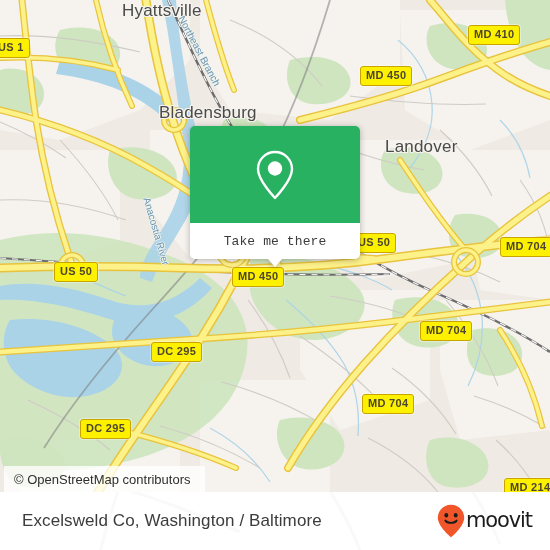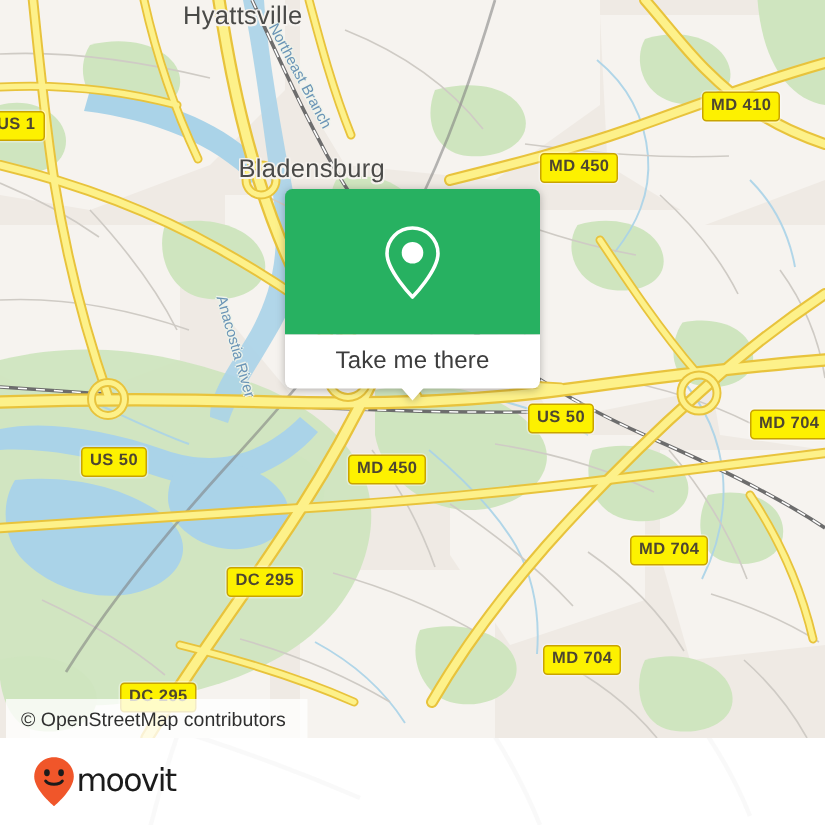--- a/index.html
+++ b/index.html
@@ -77,21 +77,20 @@
     border-radius: 3px;
     color: #4d4630;
     font-size: 11px;
     font-weight: bold;
     line-height: 1;
     padding: 3px 5px 4px 5px;
     white-space: nowrap;
     letter-spacing: .3px;
     font-family: "Liberation Sans", sans-serif;
     box-shadow: 0 0 0 1px rgba(255,255,255,.35);
-    margin-top: 36px;
   }
 
   
   .card {
     position: absolute;
     left: 190px;
     top: 126px;
     width: 170px;
     height: 133px;
     border-radius: 5px;
@@ -122,24 +121,24 @@
     width: 100%;
     height: 36px;
     background: #ffffff;
     border-radius: 0 0 5px 5px;
     display: flex;
     align-items: center;
     justify-content: center;
     cursor: pointer;
   }
   .card-footer-text {
-    font-size: 16px;
+    font-size: 13px;
     color: #3d3d3d;
     letter-spacing: .1px;
-    font-family: Liberation Sans, sans-serif;
+    font-family: Liberation Mono, monospace;
   }
   .card-tail {
     position: absolute;
     left: 50%;
     top: 132px;
     margin-left: -8px;
     width: 0;
     height: 0;
     border-left: 8px solid transparent;
     border-right: 8px solid transparent;
@@ -380,20 +379,21 @@
       <g stroke="#fdf18a" stroke-width="3.4" fill="none">
         <circle cx="232" cy="252" r="13"></circle>
         <circle cx="466" cy="262" r="12"></circle>
         <circle cx="72" cy="266" r="11"></circle>
         <circle cx="174" cy="120" r="10"></circle>
       </g>
     </svg>
 
     <div class="place-label place-city" style="left:122px; top:1px;">Hyattsville</div>
     <div class="place-label place-city" style="left:159px; top:103px;">Bladensburg</div>
+    <div class="place-label place-city" style="left:385px; top:137px;">Landover</div>
 
     <div class="water-label" style="left:186px; top:14px; transform:rotate(62deg); transform-origin:0 0;">Northeast Branch</div>
     <div class="water-label" style="left:152px; top:196px; transform:rotate(74deg); transform-origin:0 0;">Anacostia River</div>
 
     <div class="shield" style="left:-8px;  top:38px;">US 1</div>
     <div class="shield" style="left:360px; top:66px;">MD 450</div>
     <div class="shield" style="left:468px; top:25px;">MD 410</div>
     <div class="shield" style="left:54px;  top:262px;">US 50</div>
     <div class="shield" style="left:232px; top:267px;">MD 450</div>
     <div class="shield" style="left:352px; top:233px;">US 50</div>
@@ -430,20 +430,21 @@
         <path d="M0,352 C60,348 120,344 182,340 C250,336 320,330 388,322 C450,314 500,308 550,302"></path>
         <path d="M550,196 C520,216 492,238 466,262 C430,294 396,328 364,364 C336,396 310,430 288,468"></path>
         <path d="M120,430 C160,440 200,452 236,468"></path>
         <path d="M500,330 C520,360 534,392 542,426"></path>
         <path d="M280,420 C310,460 340,500 360,550"></path>
         <path d="M60,470 C120,486 180,506 240,532"></path>
         <path d="M430,440 C460,470 484,504 500,544"></path>
       </g>
     </svg>
 
+    <div class="footer-title">Excelsweld Co, Washington / Baltimore</div>
 
     <div class="brand">
       <svg class="brand-pin" width="28" height="34" viewBox="0 0 28 34">
         <path d="M14 0.8 C6.6 0.8 0.8 6.6 0.8 13.8 C0.8 22.6 14 33.4 14 33.4
                  C14 33.4 27.2 22.6 27.2 13.8 C27.2 6.6 21.4 0.8 14 0.8 Z" fill="#F0562A"></path>
         <ellipse cx="9.3" cy="11.2" rx="1.9" ry="2.3" fill="#1b1b1b"></ellipse>
         <ellipse cx="18.7" cy="11.2" rx="1.9" ry="2.3" fill="#1b1b1b"></ellipse>
         <path d="M8.4 16.6 C10.4 19.6 17.6 19.6 19.6 16.6" stroke="#1b1b1b" stroke-width="1.9" fill="none" stroke-linecap="round"></path>
       </svg>
       <span class="brand-word">moovit</span>

